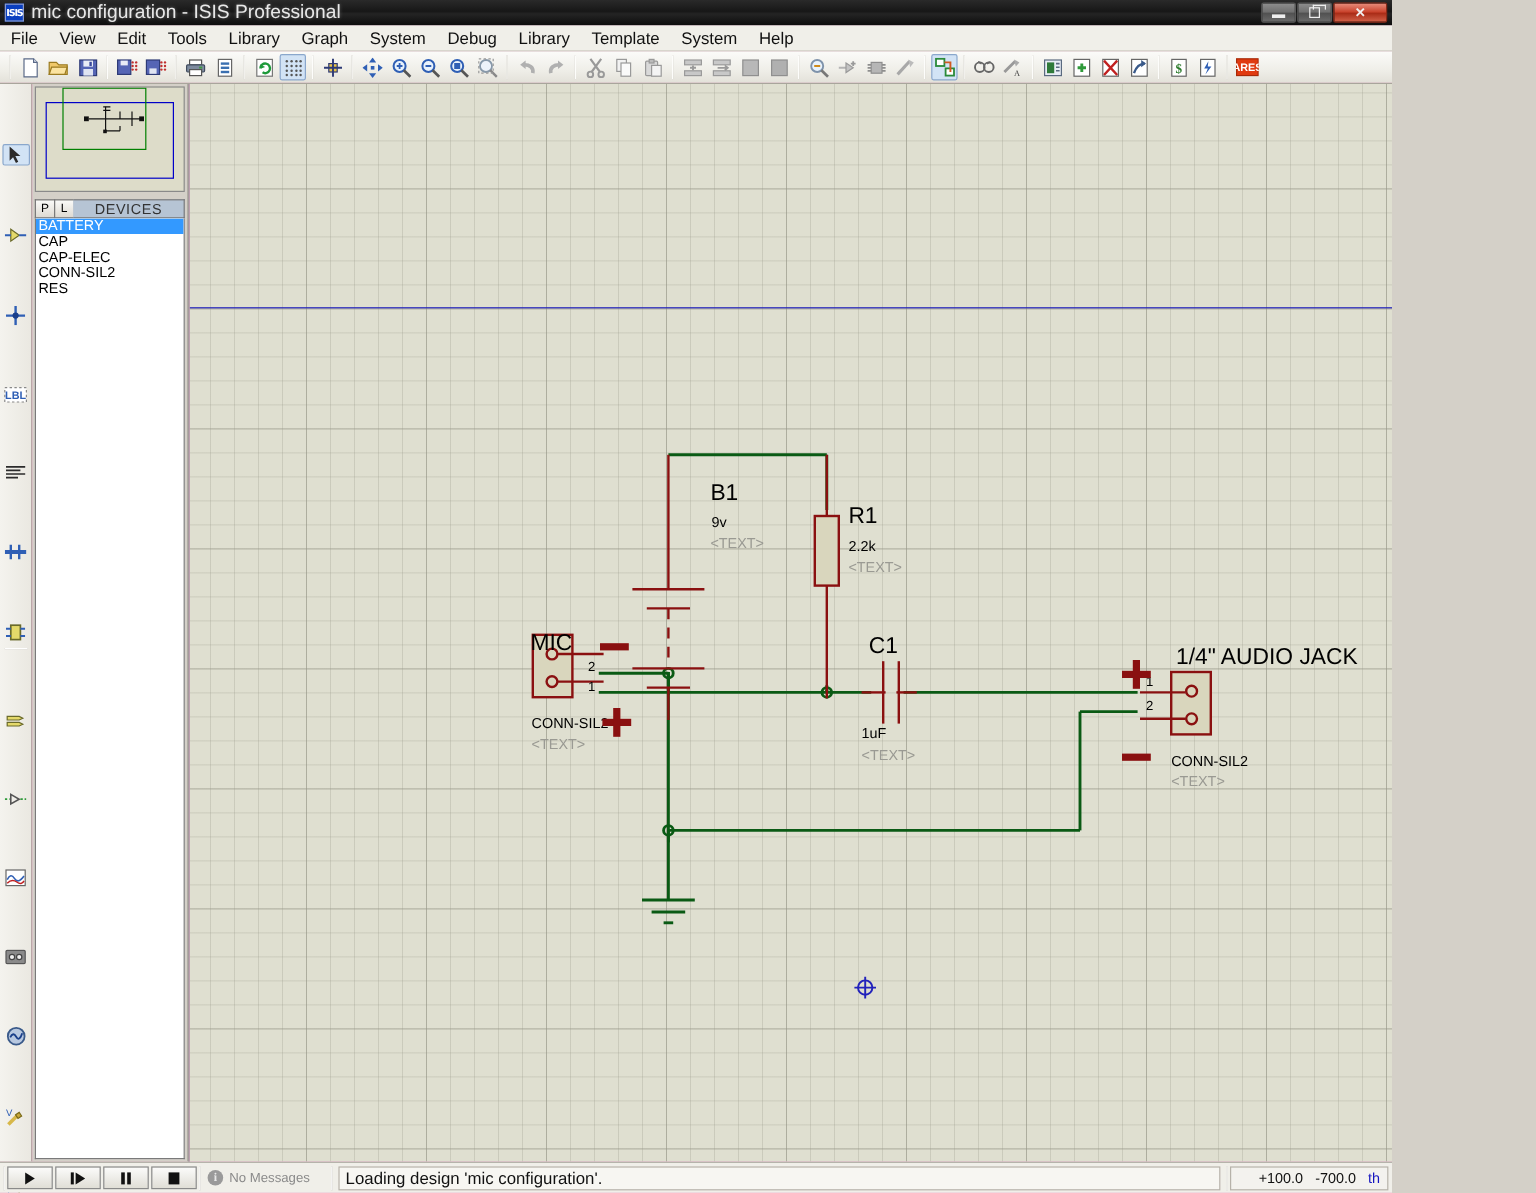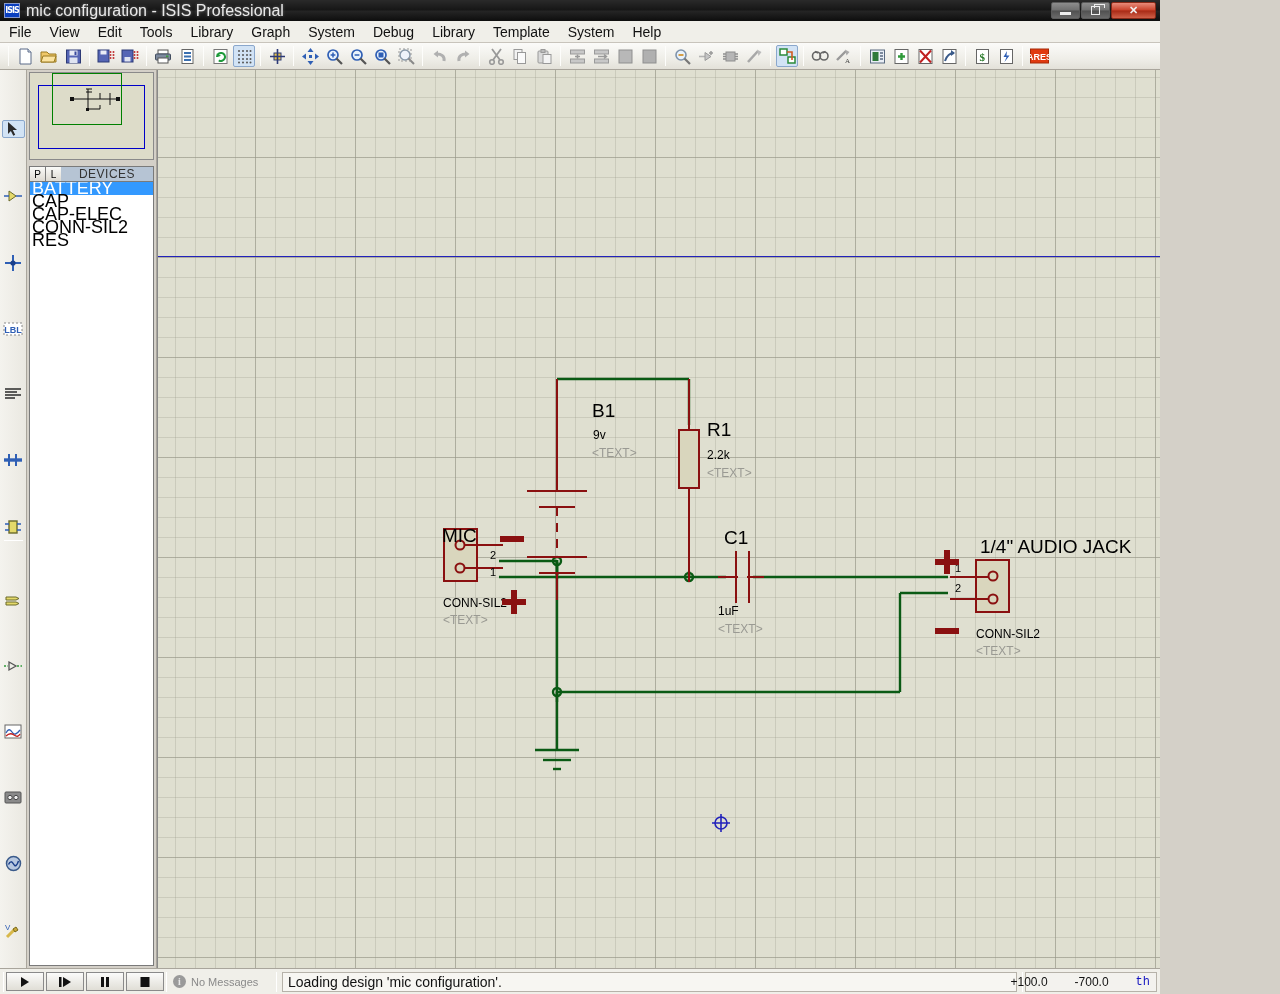--- a/index.html
+++ b/index.html
@@ -161,21 +161,21 @@
     flex: 1; background: #b6c4d4;
     border: 1px solid #7a7a7a; border-left: none;
     font-size: 12px; color: #333;
     display: flex; align-items: center; justify-content: center;
     letter-spacing: .5px;
   }
   #devlist {
     flex: 1 1 auto; background: #fff;
     border: 1px solid #7a7a7a; border-top: none;
     overflow: hidden;
-    font-size: 18px;
+    font-size: 12px;
   }
   .dev-item { padding: 0 2px; line-height: 13px; color: #000; }
   .dev-item.selected { background: #3399ff; color: #fff; }
 
   
   #canvaswrap { flex: 1 1 auto; position: relative; overflow: hidden;
                 border-left: 1px solid #8a8a8a; }
   #canvas {
     position: absolute; inset: 0;
     background-color: #dfdfd0;
@@ -224,23 +224,23 @@
     flex: 1 1 auto; height: 20px; background: #f7f6f2;
     border: 1px solid #b6b2a9;
     display: flex; align-items: center; padding: 0 5px;
     font-size: 14px; color: #111;
     margin: 0 3px;
   }
   #coords {
     width: 132px; height: 20px; background: #f3f2ee;
     border: 1px solid #b6b2a9;
     display: flex; align-items: center; justify-content: flex-end;
-    gap: 27px; padding: 0 6px; font-size: 12px; color: #111;
-  }
-  #coords .th { color: #1515c0; font-family: Liberation Mono, monospace; }
+    gap: 10px; padding: 0 6px; font-size: 12px; color: #111;
+  }
+  #coords .th { color: #1515c0; }
   .vsep { width:1px; height:20px; background:#b5b1a8; border-right:1px solid #fff; }
 </style>
 </head>
 <body>
 
 <div id="app">
 
   <div id="titlebar">
     <div id="app-icon">ISIS</div>
     <div id="title-text">mic configuration - ISIS Professional</div>

